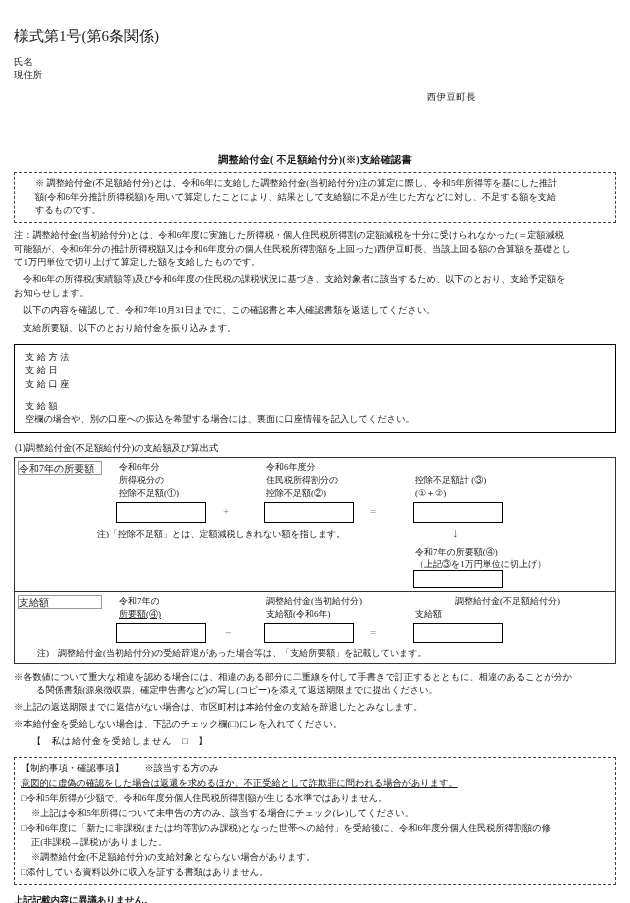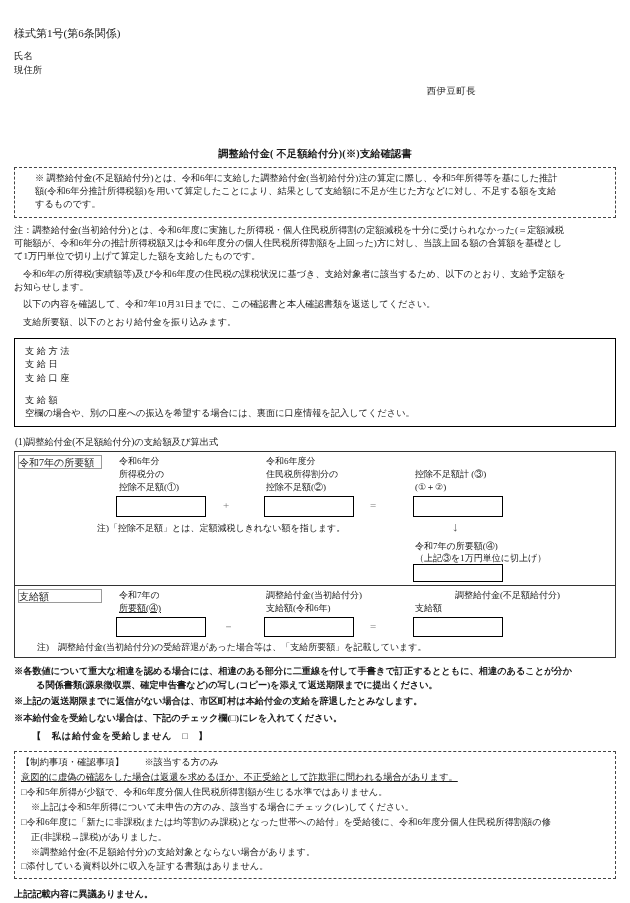--- a/index.html
+++ b/index.html
@@ -8,21 +8,21 @@
     width: 630px; height: 903px;
     background:#fff;
     font-family: "Liberation Serif", "DejaVu Serif", serif;
     color:#1a1a1a;
     font-size: 9.2px;
     line-height: 1.45;
     -webkit-font-smoothing: antialiased;
   }
   .page { position:relative; width:630px; height:903px; padding:0 14px; }
 
-  .form-code { padding-top:26px; font-size:11px; }
+  .form-code { padding-top:26px; font-size:15px; }
   .id-line { font-size:9.4px; }
   .sp-8 { height:8px; }
   .mayor { text-align:right; padding-right:140px; font-size:9.4px; letter-spacing:.5px; }
 
   .doc-title {
     text-align:center; font-size:10.2px; font-weight:bold;
     margin-top:48px; margin-bottom:5px; letter-spacing:.2px;
   }
 
   .dashed-box {
@@ -51,21 +51,21 @@
     position:absolute; left:3px; top:3px; width:84px; height:14px;
     border:1px solid #9a9a9a; text-align:left; font-size:10px; line-height:13px;
   }
   .col-lab { position:absolute; font-size:9px; line-height:1.35; }
   .ibox { position:absolute; border:1.5px solid #000; background:#fff; }
   .op { position:absolute; font-size:11px; color:#777; }
   .calcnote { position:absolute; font-size:9px; }
   .arrow { position:absolute; font-size:13px; color:#555; }
 
   .notes { margin-top:7px; }
-  .notes p { margin:3.5px 0 0 0; padding-left:11px; text-indent:-11px;font-weight:bold; }
+  .notes p { margin:3.5px 0 0 0; padding-left:11px; text-indent:-11px; }
   .chk-line { margin:4px 0 0 18px !important; text-indent:0 !important; padding-left:0 !important; letter-spacing:.08em; }
 
   .constraint {
     border:1px dashed #444; margin-top:8px; padding:3px 6px 4px 6px;
   }
   .constraint p { margin:1.5px 0 0 0; }
   .c-head { letter-spacing:.02em; }
   .c-warn { text-decoration:underline; }
   .c-item { padding-left:10px; text-indent:-10px; }
   .c-sub { padding-left:20px; text-indent:-10px; }
@@ -92,21 +92,21 @@
   <div class="doc-title">調整給付金( 不足額給付分)(※)支給確認書</div>
 
   <div class="dashed-box">
     <p class="hang">※ 調整給付金(不足額給付分)とは、令和6年に支給した調整給付金(当初給付分)注の算定に際し、令和5年所得等を基にした推計</p>
     <p style="padding-left:14px">額(令和6年分推計所得税額)を用いて算定したことにより、結果として支給額に不足が生じた方などに対し、不足する額を支給</p>
     <p style="padding-left:14px">するものです。</p>
   </div>
 
   <div>
     <p class="note-para">注：調整給付金(当初給付分)とは、令和6年度に実施した所得税・個人住民税所得割の定額減税を十分に受けられなかった(＝定額減税</p>
-    <p style="margin:0">可能額が、令和6年分の推計所得税額又は令和6年度分の個人住民税所得割額を上回った)方に対し、当該上回る額の合算額を基礎とし</p>
+    <p style="margin:0">可能額が、令和6年分の推計所得税額又は令和6年度分の個人住民税所得割額を上回った)西伊豆町長、当該上回る額の合算額を基礎とし</p>
     <p style="margin:0">て1万円単位で切り上げて算定した額を支給したものです。</p>
   </div>
 
   <div>
     <p class="ind-para">令和6年の所得税(実績額等)及び令和6年度の住民税の課税状況に基づき、支給対象者に該当するため、以下のとおり、支給予定額を</p>
     <p style="margin:0">お知らせします。</p>
     <p class="ind-para">以下の内容を確認して、令和7年10月31日までに、この確認書と本人確認書類を返送してください。</p>
     <p class="ind-para">支給所要額、以下のとおり給付金を振り込みます。</p>
   </div>
 

